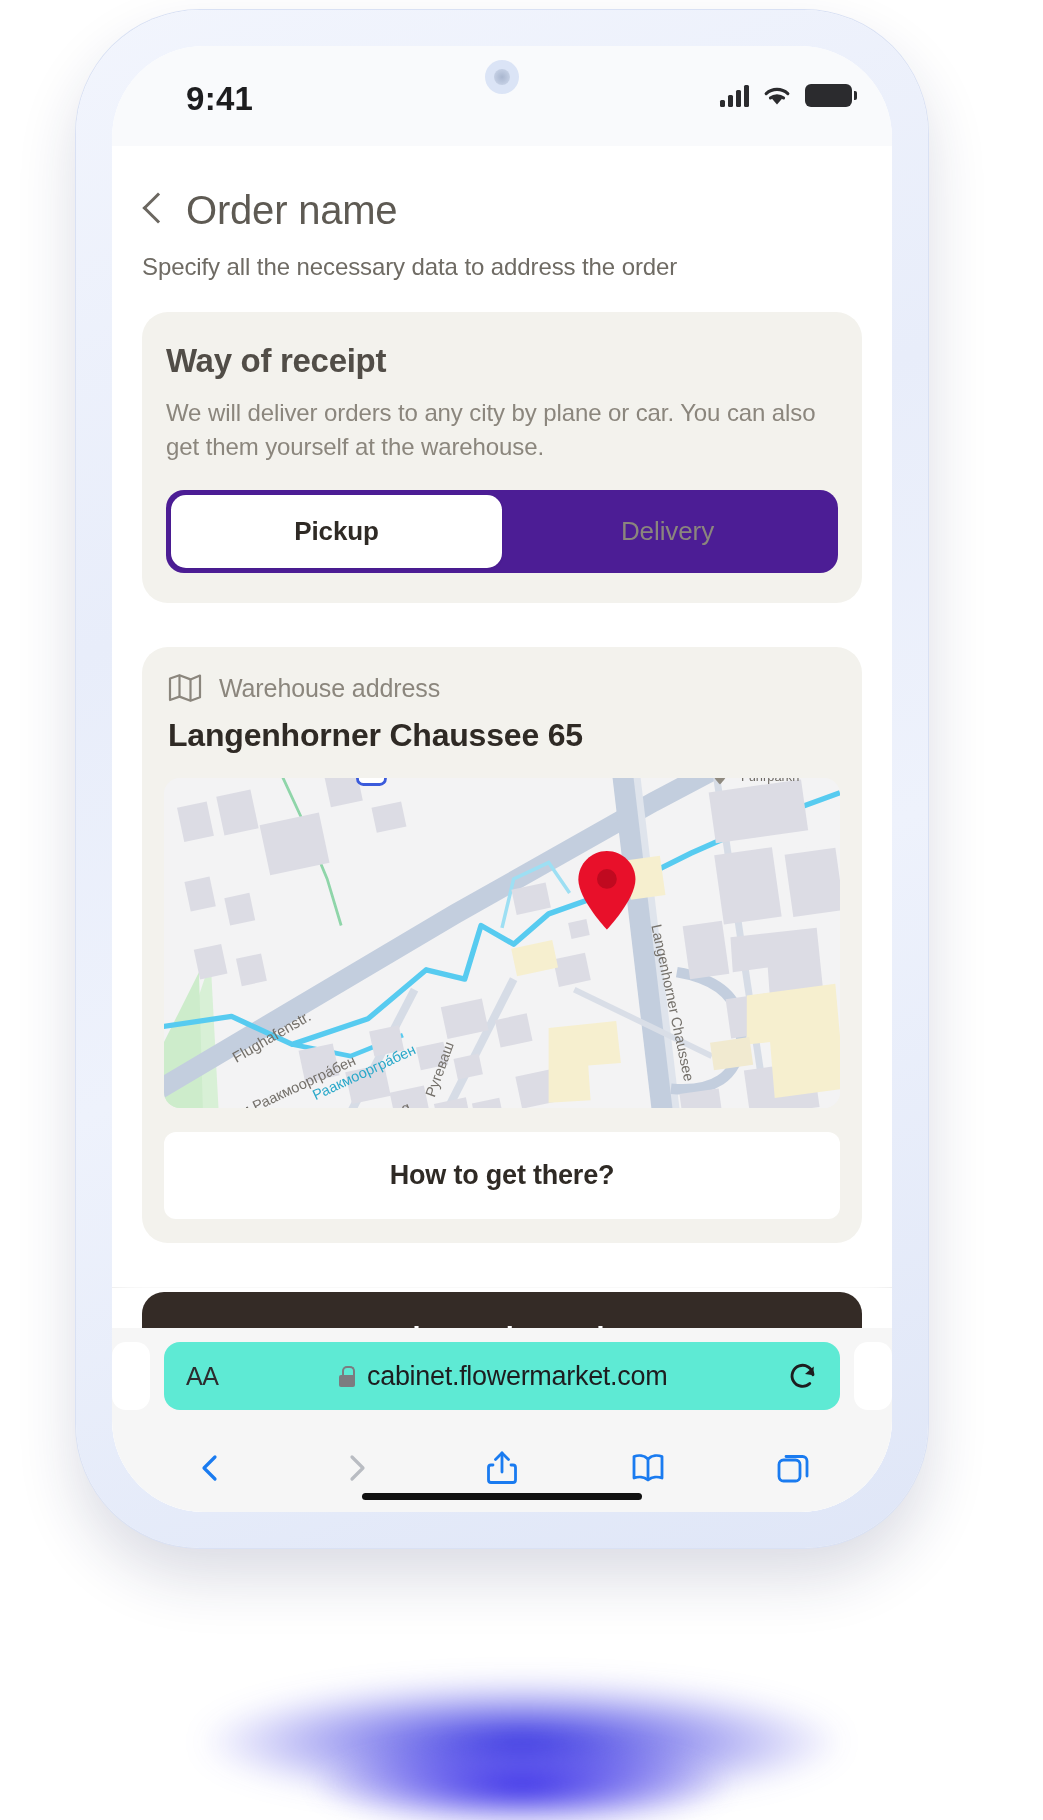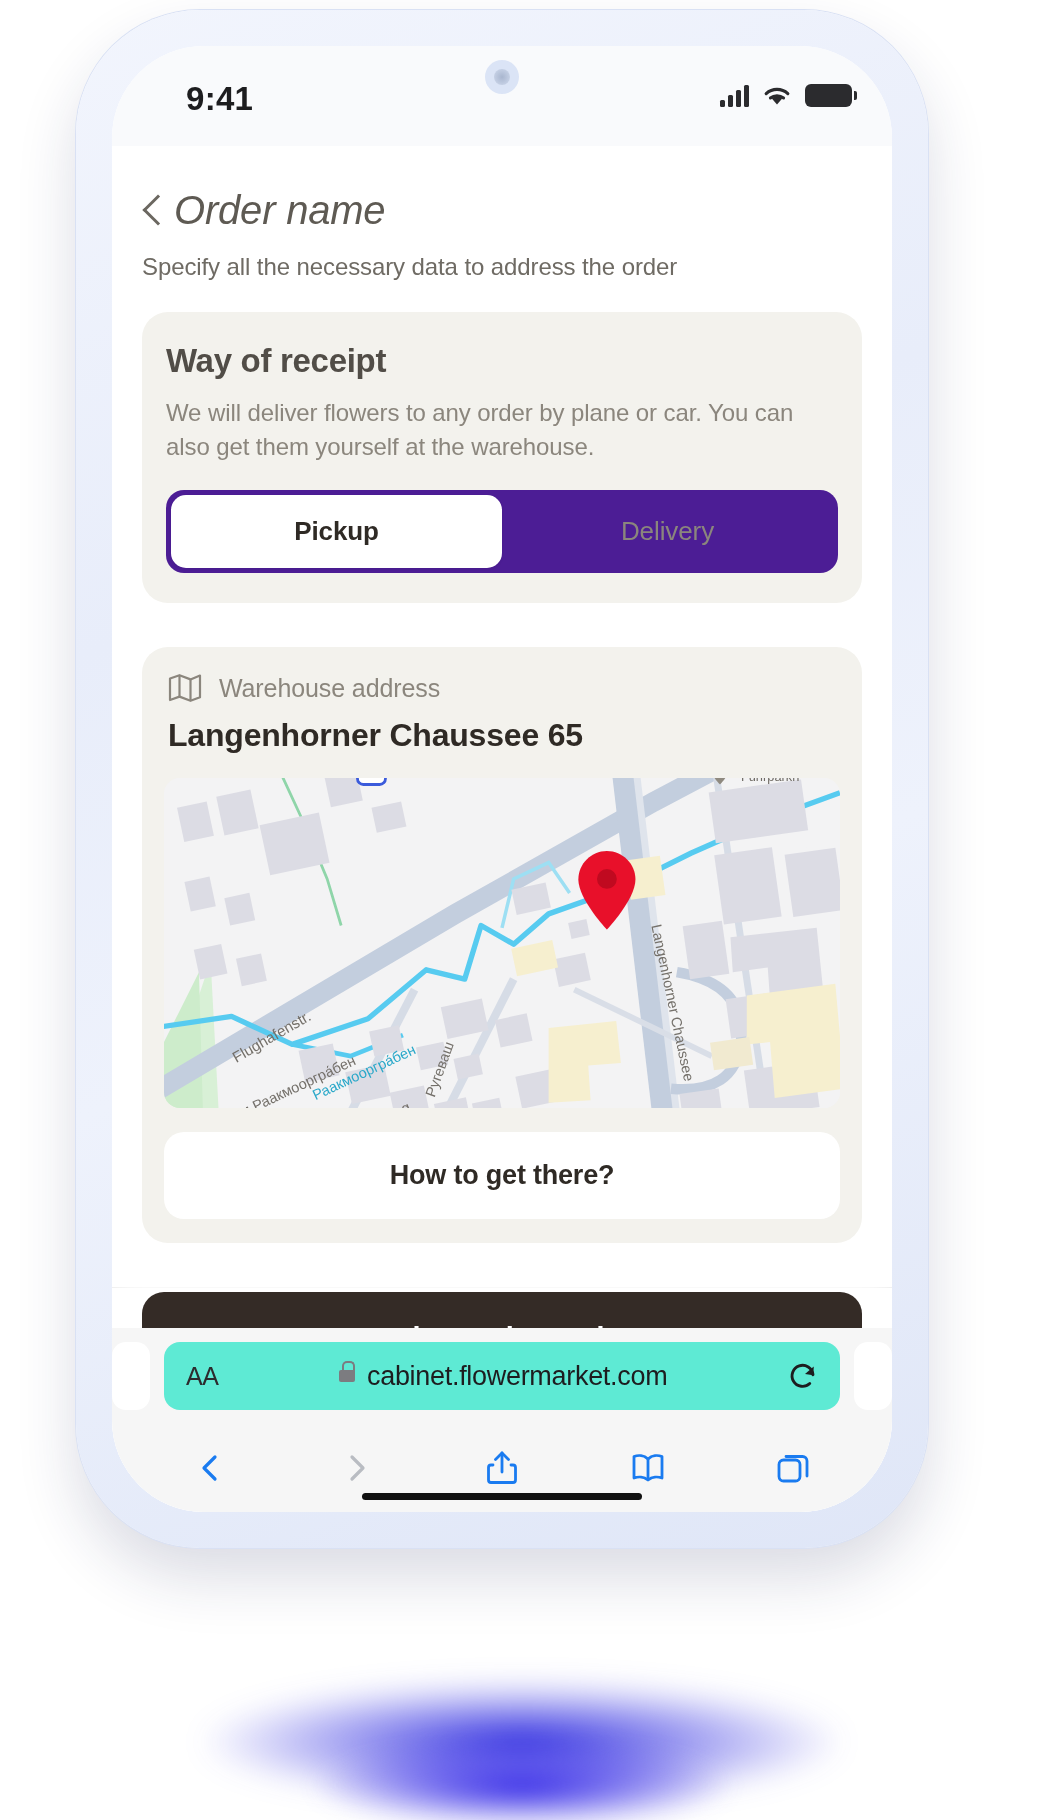--- a/index.html
+++ b/index.html
@@ -82,21 +82,21 @@
   
   .page{
     position:absolute;top:100px;left:0;right:0;bottom:0;
     background:#ffffff;overflow:hidden;
   }
   .content{
     position:absolute;top:0;left:0;right:0;bottom:224px;
     background:#ffffff;padding:0 30px;box-sizing:border-box;
     overflow:hidden;
   }
-  .titlerow{display:flex;align-items:center;gap:10px;padding:44px 0 0 0;font-style:italic;}
+  .titlerow{display:flex;gap:22px;padding:44px 0 0 0;}
   .back-chev{
     width:22px;height:36px;flex:none;position:relative;cursor:pointer;
   }
   .back-chev:before{
     content:"";position:absolute;left:5px;top:7px;width:19px;height:19px;
     border-left:3px solid #6b6760;border-bottom:3px solid #6b6760;
     transform:rotate(45deg);
   }
   .page-title{font-size:40px;color:#5e5a53;font-weight:400;letter-spacing:-0.2px;line-height:1;}
   .page-sub{
@@ -125,21 +125,21 @@
   .wa-label{font-size:25px;color:#8b867d;letter-spacing:-0.1px;}
   .wa-addr{font-size:32px;font-weight:700;color:#2f2a25;margin-top:14px;padding-left:4px;letter-spacing:-0.2px;}
 
   .mapbox{
     margin-top:24px;height:330px;border-radius:16px;overflow:hidden;position:relative;
     background:#f2f2f2;
   }
   .mapbox svg{display:block;width:100%;height:100%;}
 
   .howto{
-    margin-top:24px;background:#ffffff;border-radius:20px;text-align:center;
+    margin-top:24px;background:#ffffff;border-radius:12px;text-align:center;
     padding:28px 8px;font-size:27px;font-weight:700;color:#2f2a25;cursor:pointer;
     letter-spacing:-0.2px;
   }
 
   
   .bottombar{
     position:absolute;left:0;right:0;bottom:124px;height:100px;
     background:#ffffff;box-sizing:border-box;padding:0 30px;
     display:flex;align-items:center;
     box-shadow:0 -14px 22px -8px rgba(255,255,255,0.95);
@@ -164,21 +164,21 @@
   }
   .urlpill-side{
     width:38px;height:68px;background:#ffffff;border-radius:14px;flex:none;
   }
   .urlpill{
     flex:1;margin:0 14px;height:68px;background:#5eead4;border-radius:16px;
     display:flex;align-items:center;justify-content:space-between;padding:0 22px;
     box-sizing:border-box;
   }
   .aa{font-size:25px;color:#2c2c2e;letter-spacing:-0.5px;}
-  .urlmid{display:flex;align-items:flex-start;gap:12px;}
+  .urlmid{display:flex;align-items:center;gap:12px;}
   .lock{width:16px;height:21px;position:relative;flex:none;}
   .lock:before{
     content:"";position:absolute;left:0;bottom:0;width:16px;height:12px;
     background:#7c7c80;border-radius:2px;
   }
   .lock:after{
     content:"";position:absolute;left:3.5px;top:0;width:9px;height:9px;
     border:2.5px solid #7c7c80;border-bottom:none;border-radius:5px 5px 0 0;
   }
   .urltext{font-size:27px;color:#1d1d1f;letter-spacing:-0.3px;}
@@ -235,21 +235,21 @@
       <div class="content">
 
         <div class="titlerow">
           <div class="back-chev"></div>
           <div class="page-title">Order name</div>
         </div>
         <div class="page-sub">Specify all the necessary data to address the order</div>
 
         <div class="card">
           <div class="card-title">Way of receipt</div>
-          <div class="card-desc">We will deliver flowers to any order by plane or car. You can also get them yourself at the warehouse.</div>
+          <div class="card-desc">We will deliver orders to any city by plane or car. You can also get them yourself at the warehouse.</div>
           <div class="segmented">
             <div class="seg active">Pickup</div>
             <div class="seg">Delivery</div>
           </div>
         </div>
 
         <div class="card card2">
           <div class="wa-row">
             <svg width="34" height="30" viewBox="0 0 34 30">
               <path d="M2 5.5 L11.5 2.2 L22.5 6.4 L32 2.6 L32 24.2 L22.5 27.8 L11.5 23.6 L2 27 Z" fill="none" stroke="#8b867d" stroke-width="2.2" stroke-linejoin="round"></path>

